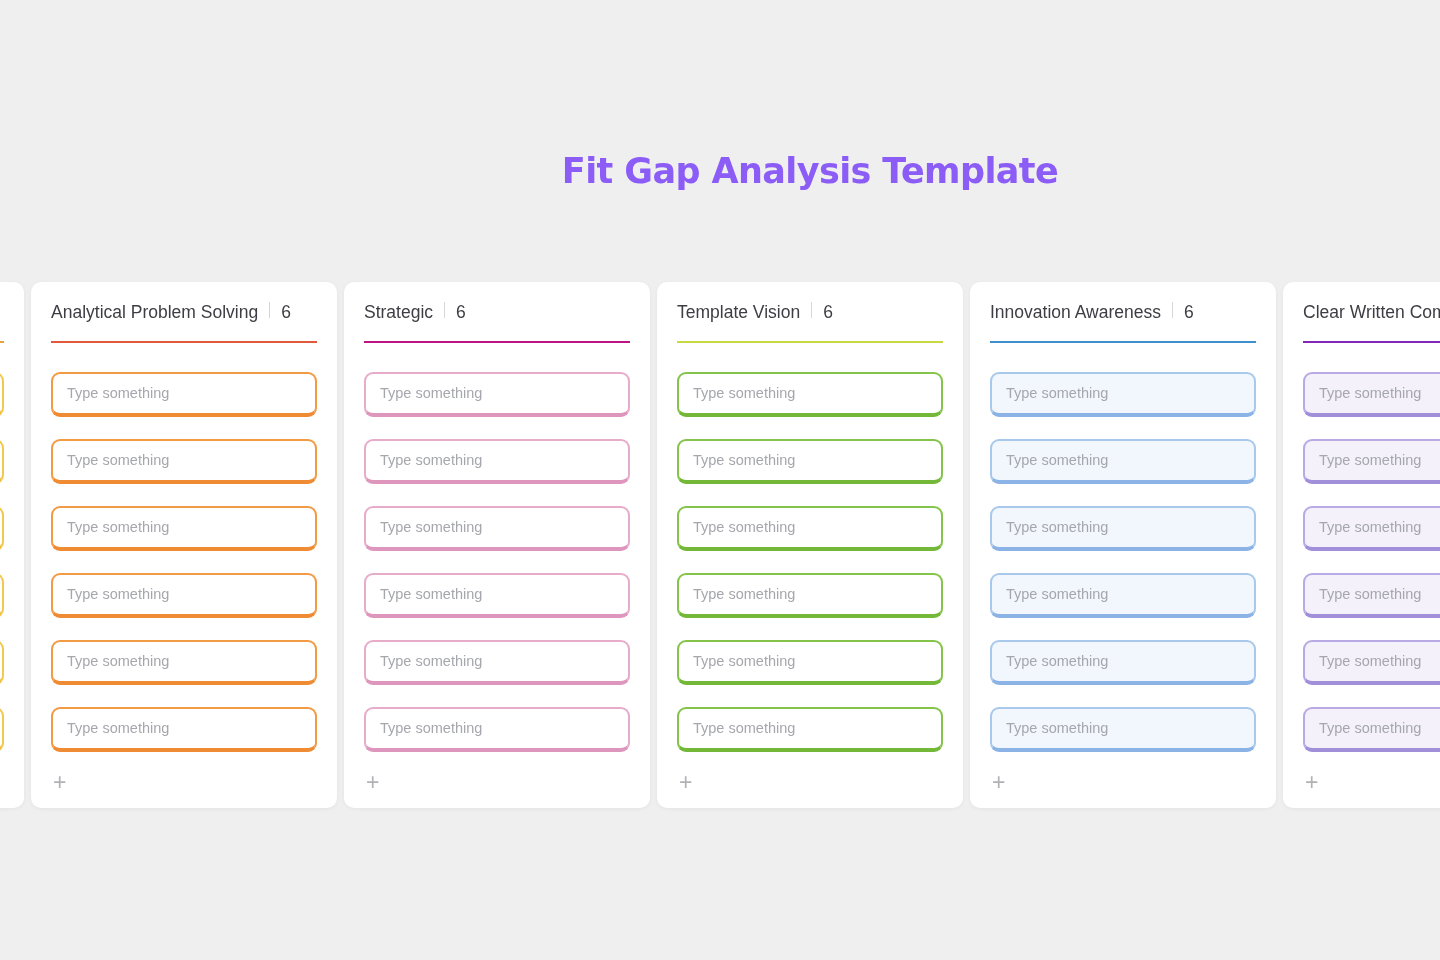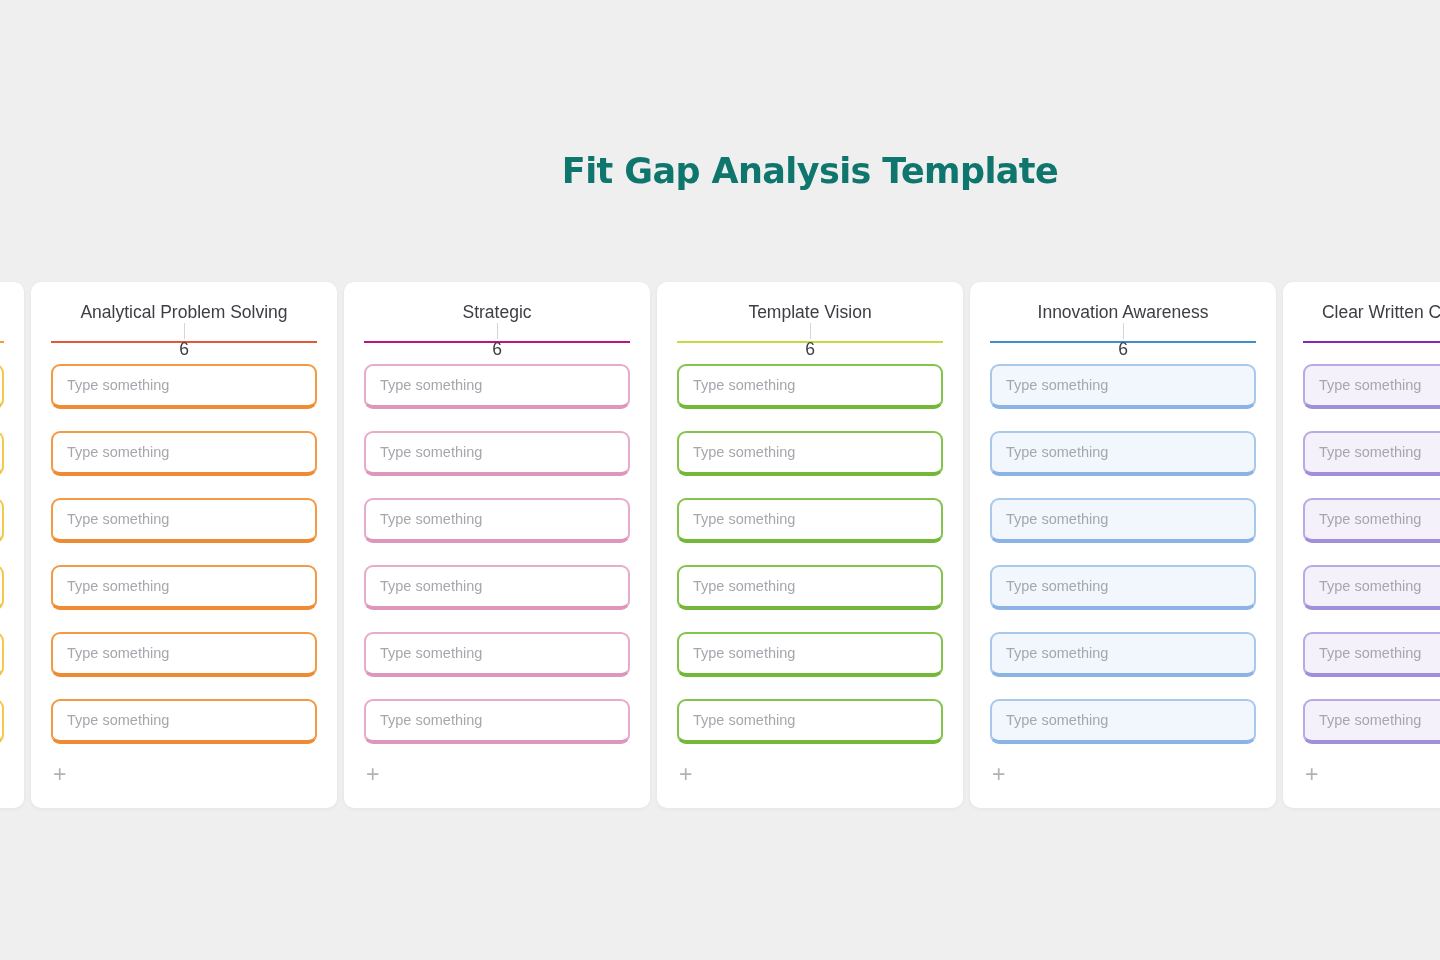--- a/index.html
+++ b/index.html
@@ -12,45 +12,44 @@
   }
   .main-title {
     position: absolute;
     top: 151px;
     left: 810px;
     transform: translateX(-50%);
     font-family: "DejaVu Sans", sans-serif;
     font-weight: 800;
     font-size: 35px;
     letter-spacing: -0.6px;
-    color: #0f766e;
+    color: #8b5cf6;
     white-space: nowrap;
   }
   .board {
     position: absolute;
     top: 282px;
     left: -282px;
     display: flex;
     gap: 7px;
   }
   .card {
     flex: 0 0 auto;
     width: 306px;
     height: 526px;
     background: #ffffff;
     border-radius: 10px;
     box-shadow: 0 1px 4px rgba(20,20,20,0.05);
     padding: 20px 20px 0 20px;
   }
   .card-header {
     display: flex;
-    align-items: center;
+    align-items: flex-start;
     height: 24px;
     white-space: nowrap;
-    flex-direction: column;
   }
   .card-title {
     font-size: 17.5px;
     color: #3d3d44;
   }
   .card-sep {
     width: 1px;
     height: 16px;
     background: #d6d6d9;
     margin: 0 11px;
@@ -58,21 +57,21 @@
   }
   .card-count {
     font-size: 17.5px;
     color: #3d3d44;
   }
   .card-underline {
     height: 2px;
     margin-top: 15px;
     background: var(--underline);
   }
-  .card-boxes { margin-top: 21px; }
+  .card-boxes { margin-top: 29px; }
   .box {
     display: block;
     width: 266px;
     height: 45px;
     border: 2px solid var(--border);
     border-bottom: 4px solid var(--bottom);
     border-radius: 9px;
     background: var(--fill);
     padding: 0 10px 2px 14px;
     font-family: "Liberation Sans", sans-serif;

